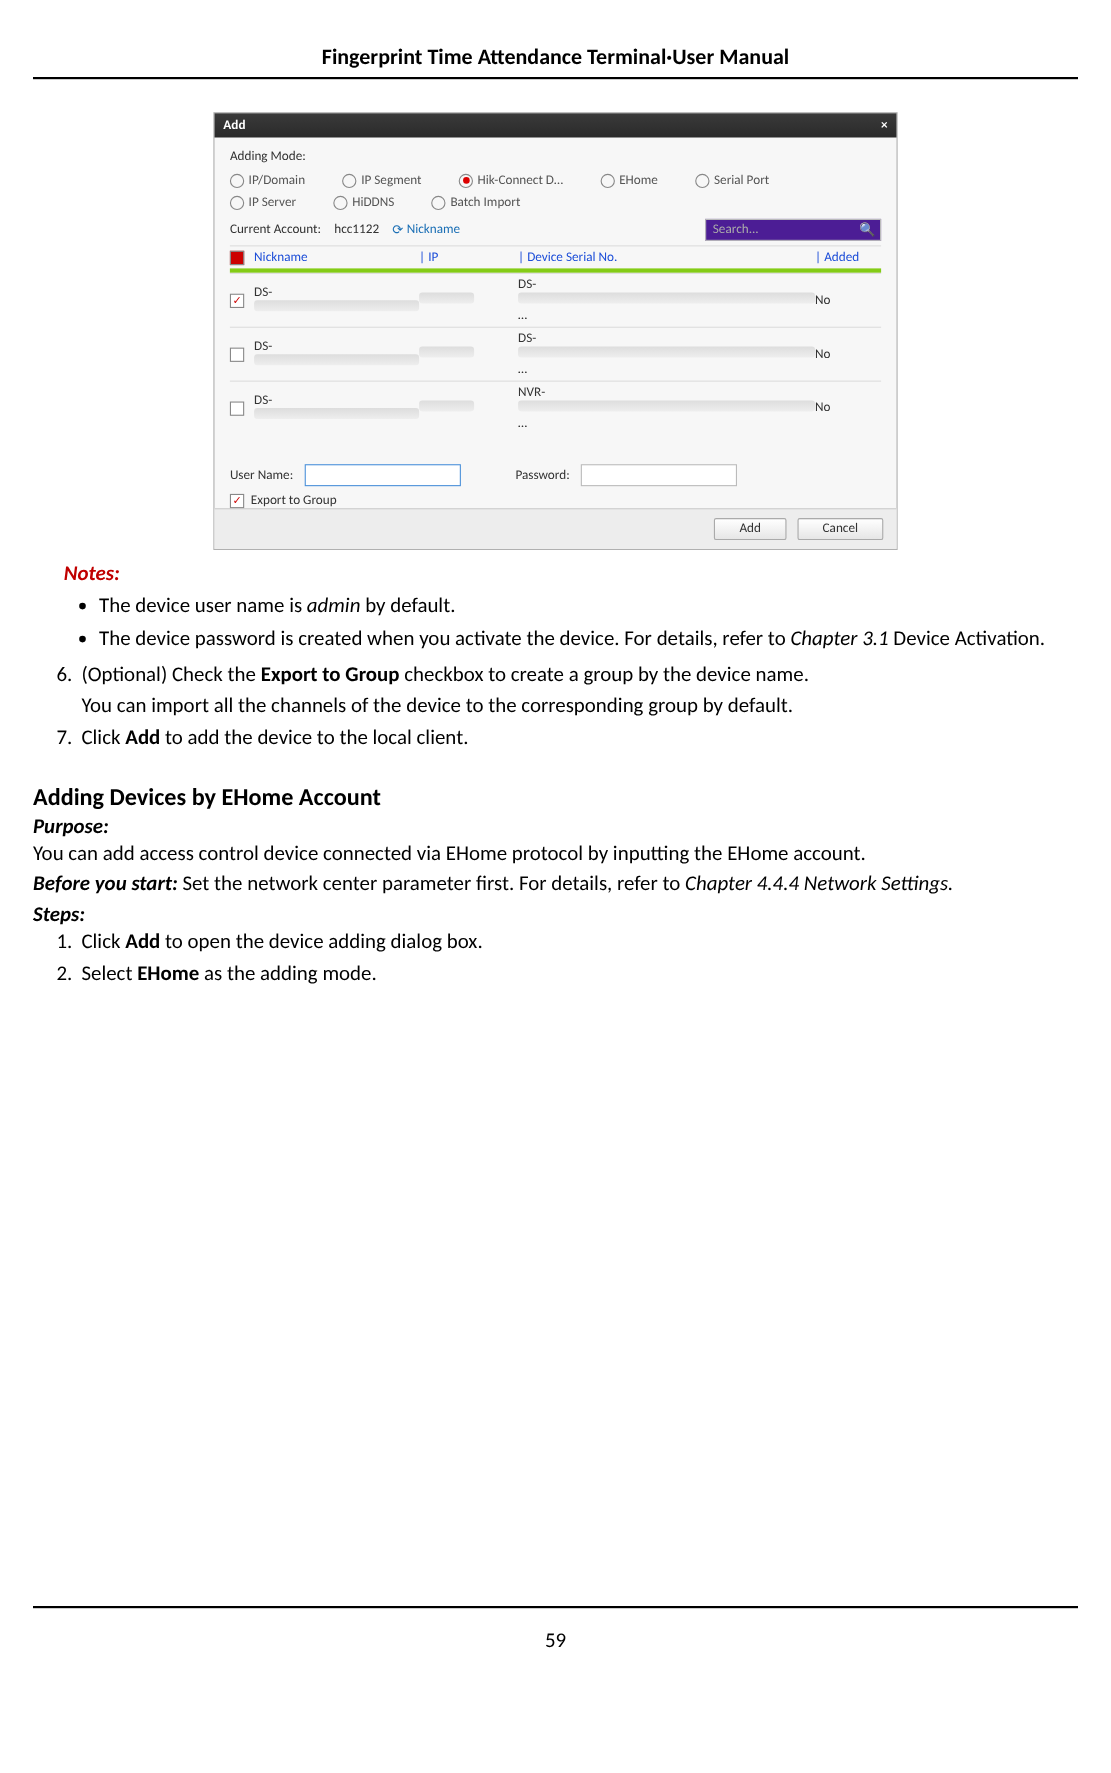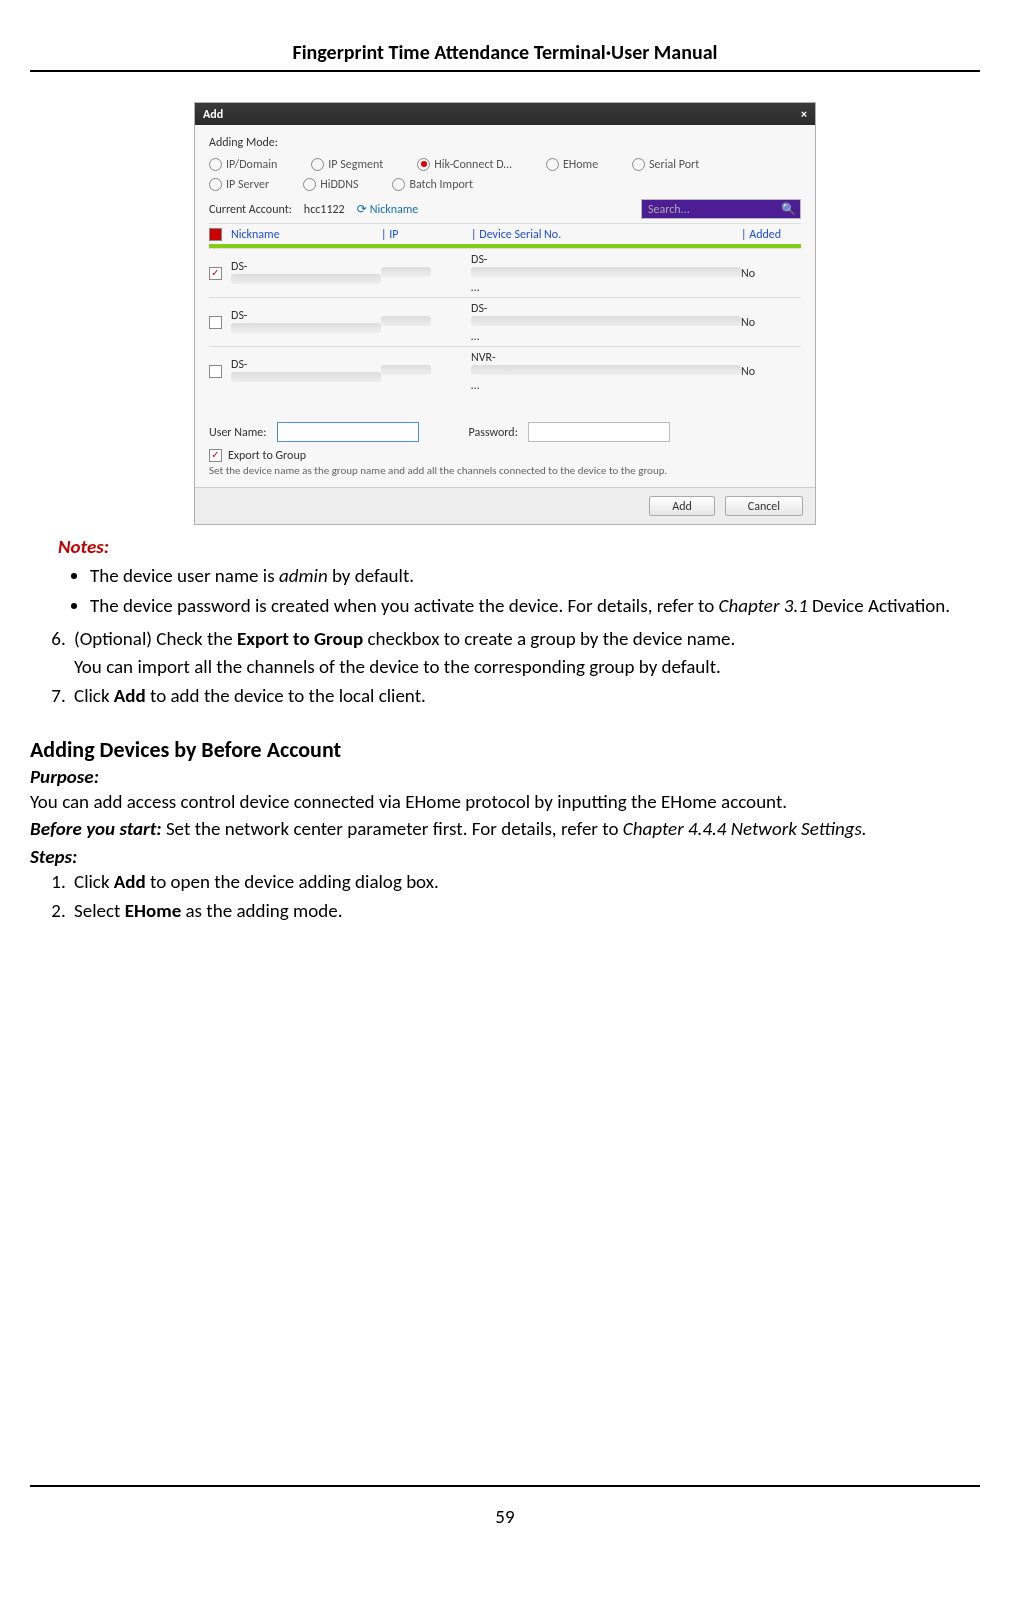--- a/index.html
+++ b/index.html
@@ -317,41 +317,40 @@
       <div class="cred-row">
         <span>User Name:</span>
         <span class="textfield hl"></span>
         <span style="margin-left:40px">Password:</span>
         <span class="textfield"></span>
       </div>
       <div class="export-line">
         <span class="chk on">✓</span>
         <span>Export to Group</span>
       </div>
-      <div class="export-note">Set the device name as the group name and add all the channels connected to the device to the group.</div>
     </div>
     <div class="dialog-footer">
       <span class="btn">Add</span>
       <span class="btn">Cancel</span>
     </div>
   </div>
 </div>
 
 <div class="notes-label">Notes:</div>
 <ul class="notes" id="notes-list">
     <li>The device user name is <em>admin</em> by default.</li>
     <li>The device password is created when you activate the device. For details, refer to <em>Chapter 3.1</em> Device Activation.</li>
   </ul>
 
 <ol class="steps" start="6" id="steps-a">
     <li>(Optional) Check the <b>Export to Group</b> checkbox to create a group by the device name.<br>You can import all the channels of the device to the corresponding group by default.</li>
     <li>Click <b>Add</b> to add the device to the local client.</li>
   </ol>
 
-<div class="section-h">Adding Devices by Before Account</div>
+<div class="section-h">Adding Devices by EHome Account</div>
 <div class="purpose">Purpose:</div>
 <div class="body-text">You can add access control device connected via EHome protocol by inputting the EHome account.</div>
 <div class="body-text" id="before-text"><b><em>Before you start:</em></b> Set the network center parameter first. For details, refer to <em>Chapter 4.4.4 Network Settings.</em></div>
 <div class="steps-label">Steps:</div>
 <ol class="steps" start="1" id="steps-b">
     <li>Click <b>Add</b> to open the device adding dialog box.</li>
     <li>Select <b>EHome</b> as the adding mode.</li>
   </ol>
 
 <div class="page-footer">59</div>

